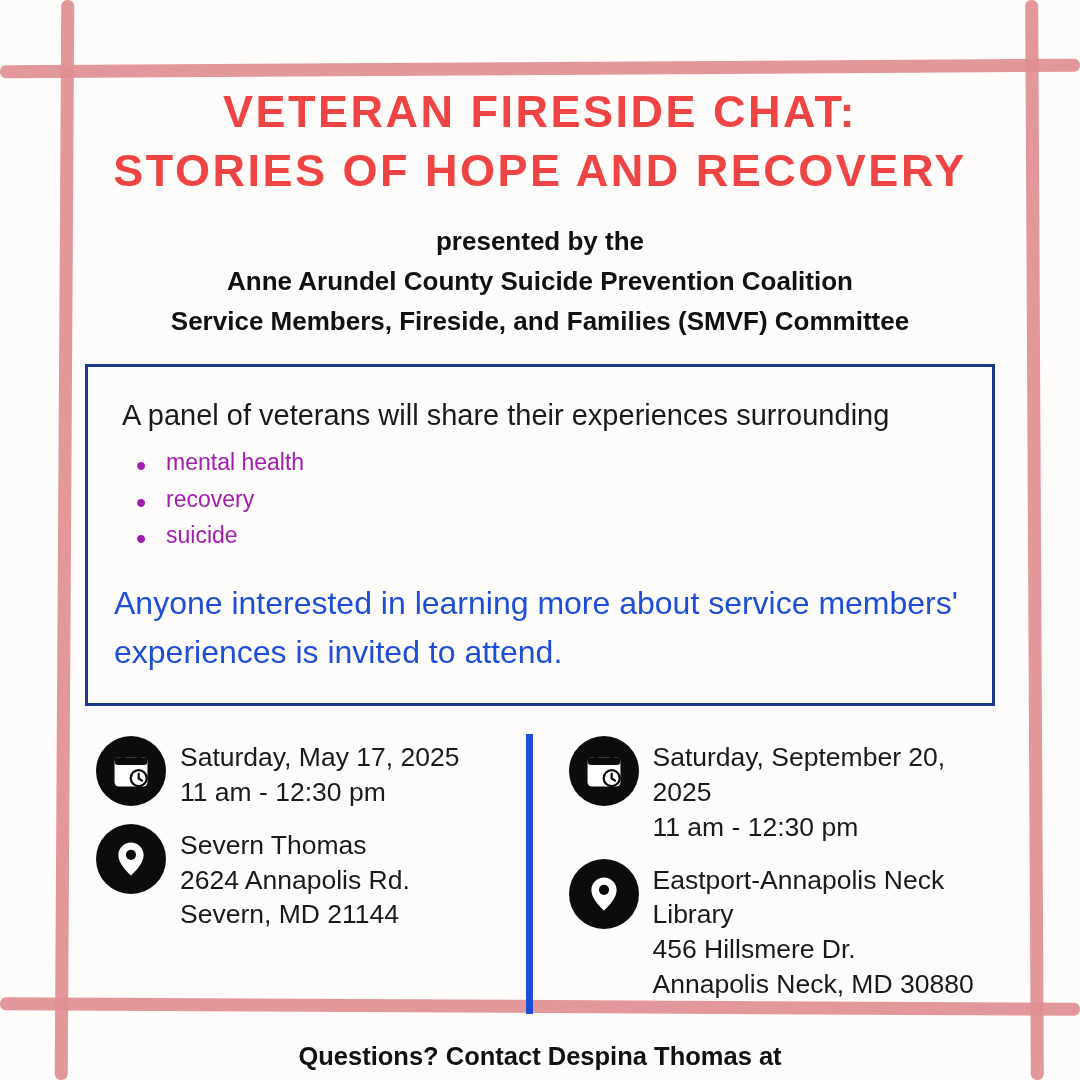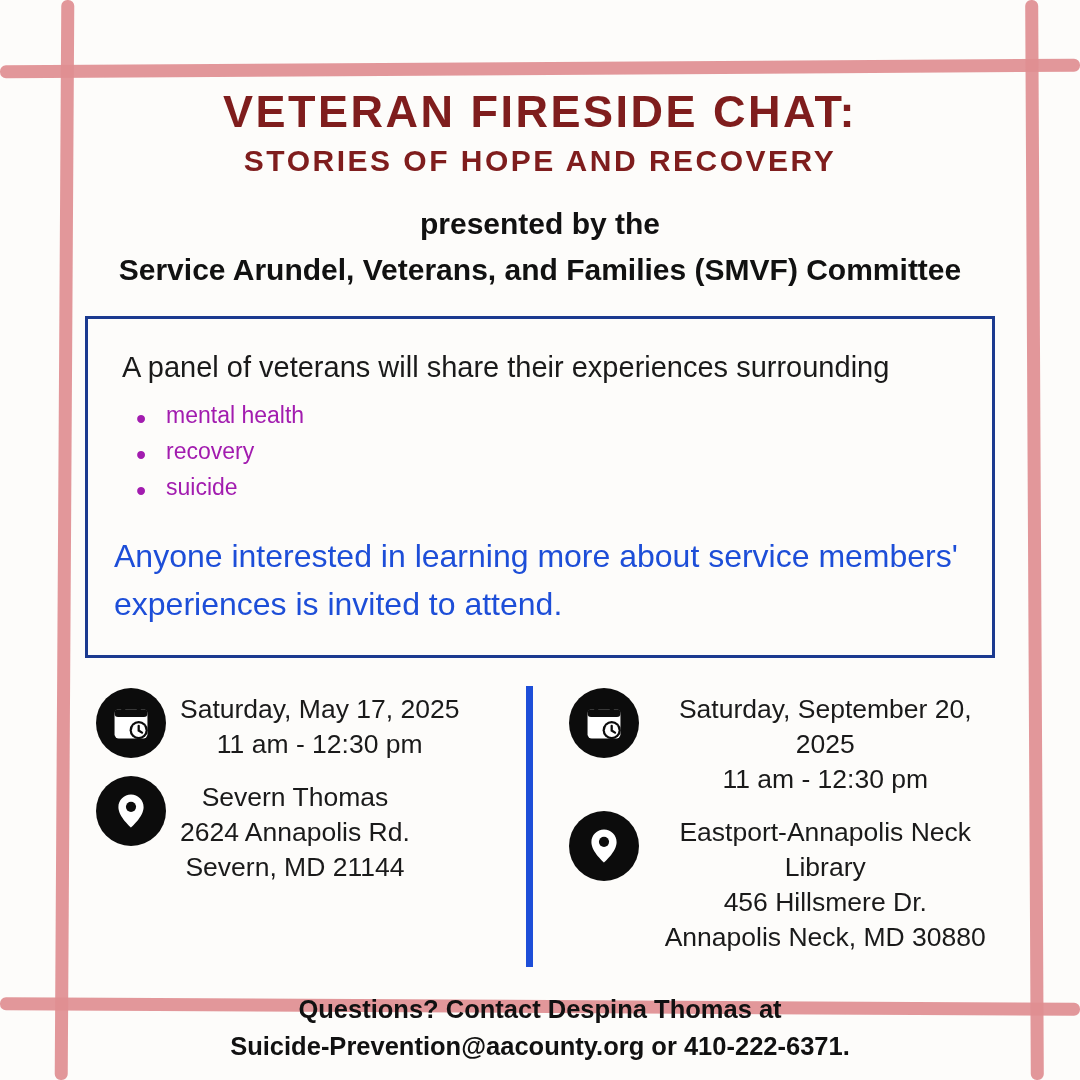--- a/index.html
+++ b/index.html
@@ -56,39 +56,39 @@
 
   .content {
     position: relative;
     z-index: 5;
     padding: 0 60px;
   }
 
   
   .title {
     text-align: center;
-    color: #7f1d1d;
+    color: #ef4444;
     font-weight: bold;
     font-size: 45px;
     letter-spacing: 2.5px;
     line-height: 1.32;
     margin: 0;
     padding-top: 82px;
     text-transform: uppercase;
   }
   .title .line2 {
     display: block;
-    font-size: 30px;
+    font-size: 45px;
   }
 
   .presented {
     text-align: center;
     color: #111;
     font-weight: bold;
-    font-size: 30px;
+    font-size: 26px;
     margin-top: 20px;
     line-height: 1.55;
   }
   .presented div {
     white-space: nowrap;
   }
 
   
   .desc-box {
     margin: 22px 25px 0 25px;
@@ -129,21 +129,20 @@
   
   .events {
     display: flex;
     margin: 28px 22px 0 22px;
     position: relative;
   }
   .event-col {
     flex: 1;
     padding-left: 14px;
     box-sizing: border-box;
-    text-align: center;
   }
   .event-col.right {
     padding-left: 36px;
     border-left: 7px solid #1d4ed8;
   }
   .event-row {
     display: flex;
     align-items: flex-start;
     margin-bottom: 12px;
   }
@@ -187,21 +186,22 @@
 
 <div class="content">
 
   <h1 class="title">
     <span>Veteran Fireside Chat:</span>
     <span class="line2">Stories of Hope and Recovery</span>
   </h1>
 
   <div class="presented">
     <div>presented by the</div>
-    <div>Service Arundel, Veterans, and Families (SMVF) Committee</div>
+    <div>Anne Arundel County Suicide Prevention Coalition</div>
+    <div>Service Members, Fireside, and Families (SMVF) Committee</div>
   </div>
 
   <div class="desc-box">
     <p class="desc-intro">A panel of veterans will share their experiences surrounding</p>
     <ul class="desc-list">
       <li>mental health</li>
       <li>recovery</li>
       <li>suicide</li>
     </ul>
     <p class="desc-outro">Anyone interested in learning more about service members' experiences is invited to attend.</p>

